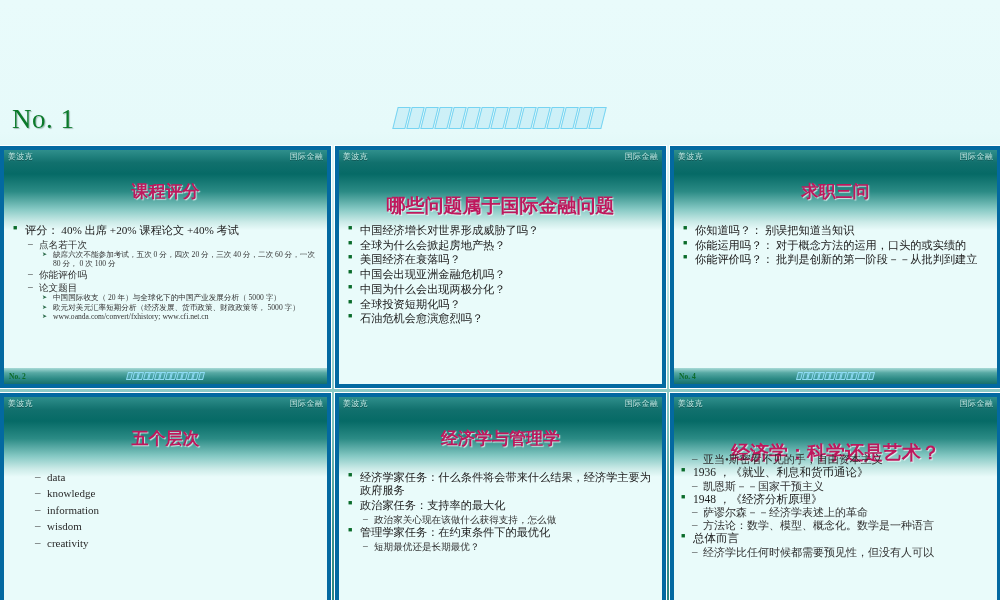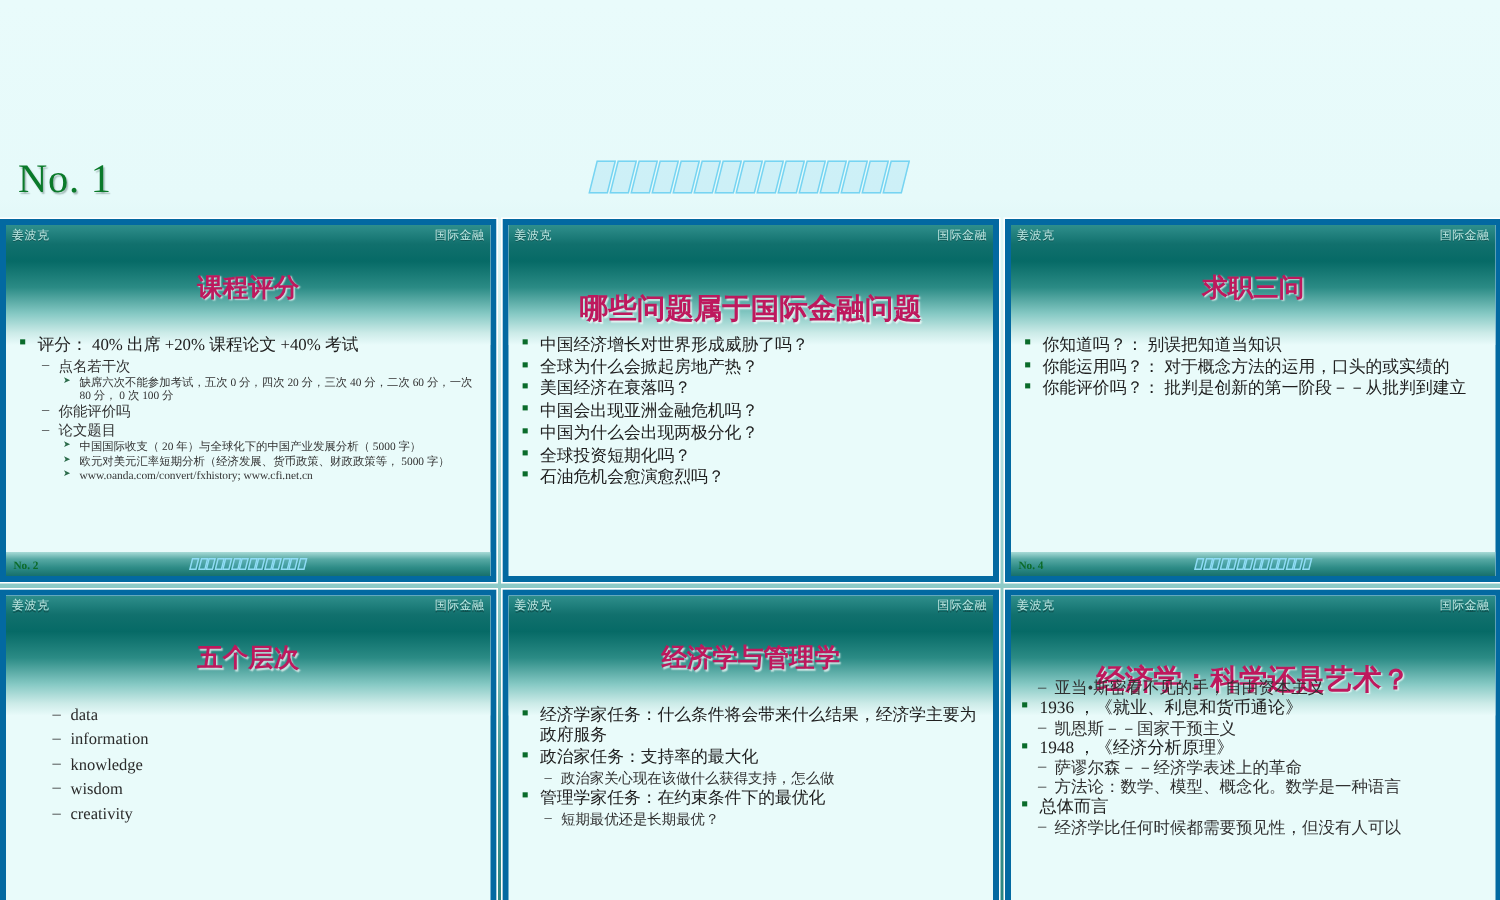--- a/index.html
+++ b/index.html
@@ -170,22 +170,22 @@
     <div class="slide">
       <div class="slide-head"></div>
       <div class="hdr-bar">
         <span>姜波克</span>
         <span>国际金融</span>
       </div>
       <div class="slide-title">五个层次</div>
       <div class="body">
         <ul>
           <li class="plain2">data</li>
+          <li class="plain2">knowledge</li>
           <li class="plain2">information</li>
-          <li class="plain2">knowledge</li>
           <li class="plain2">wisdom</li>
           <li class="plain2">creativity</li>
         </ul>
       </div>
     </div>
     <div class="slide">
       <div class="slide-head"></div>
       <div class="hdr-bar">
         <span>姜波克</span>
         <span>国际金融</span>

